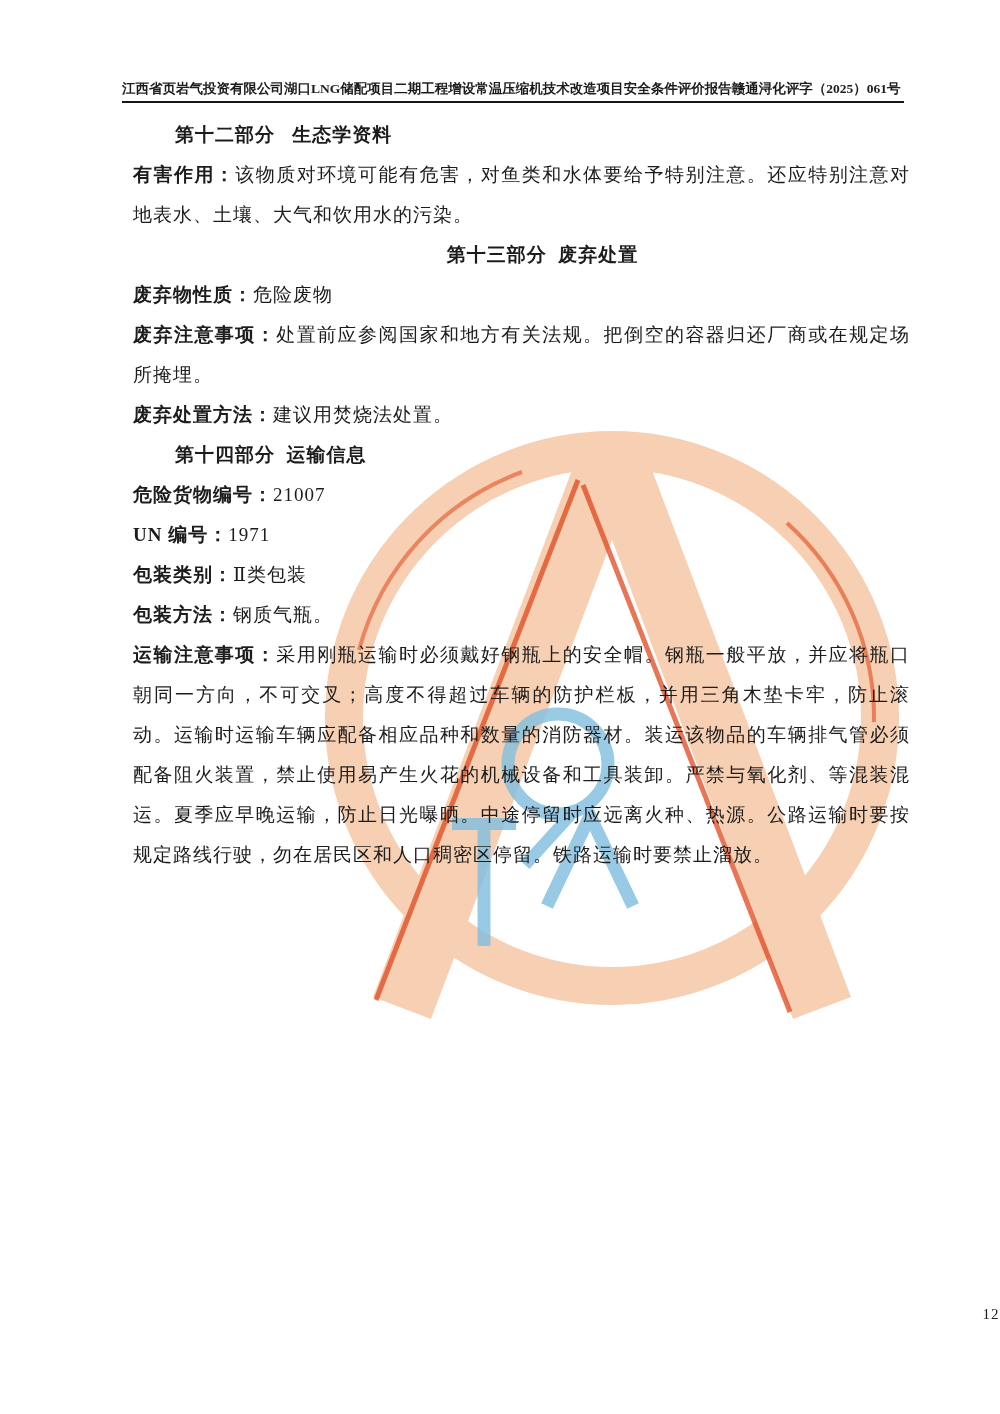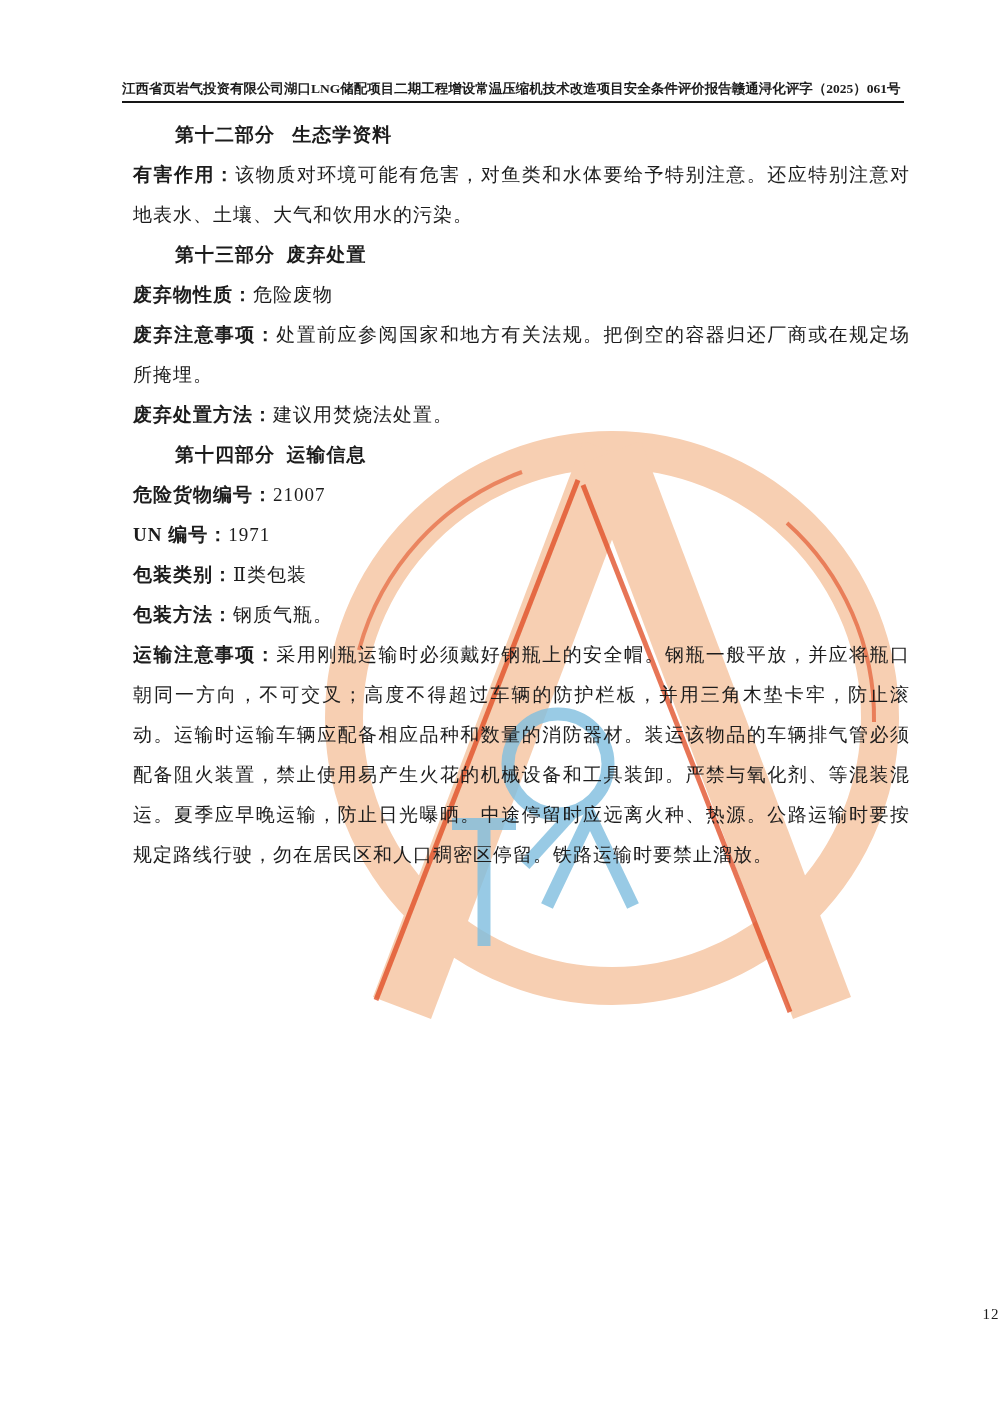--- a/index.html
+++ b/index.html
@@ -24,21 +24,21 @@
     border-bottom:2px solid #161616;padding-bottom:3px;
     font-size:13.5px;font-weight:700;white-space:nowrap;
   }
   
   .content{
     position:absolute;z-index:3;left:133px;top:115px;width:777px;
     font-size:19px;line-height:40px;letter-spacing:1px;
   }
   .content p{margin:0;}
   .sec-h{font-weight:700;padding-left:42px;white-space:pre;}
-  .sec13{margin-top:40px;}
+  .sec13{margin-top:40px;text-align:center;}
   .sec14{margin-top:30px;}
   .item .lbl{font-weight:700;margin-top:32px;}
   .just{text-align:justify;}
   
   .pgnum{
     position:absolute;z-index:3;left:8px;top:1306px;width:100%;
     text-align:right;font-size:15px;letter-spacing:1px;
   }
 </style>
 </head>

